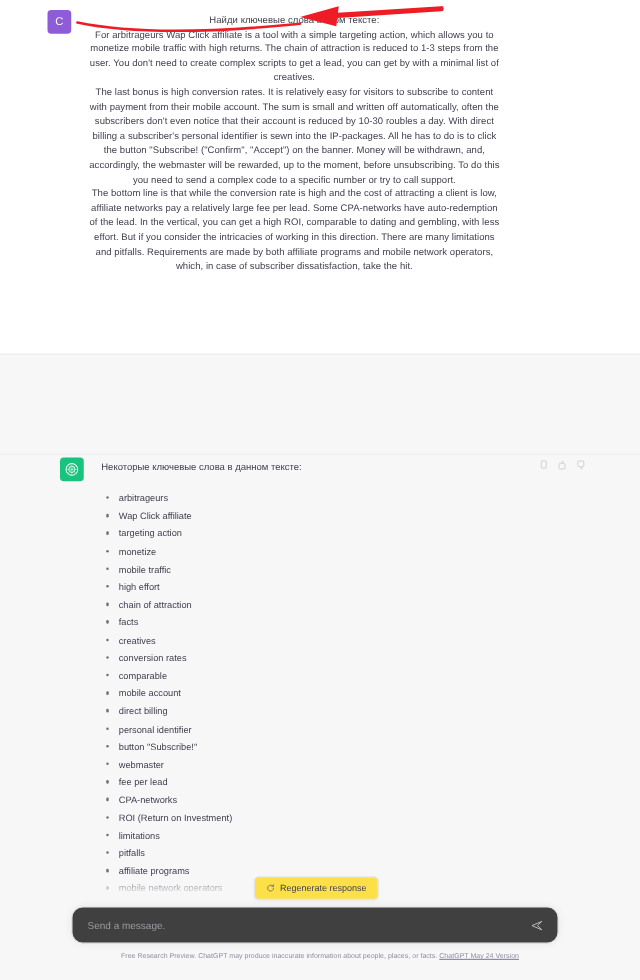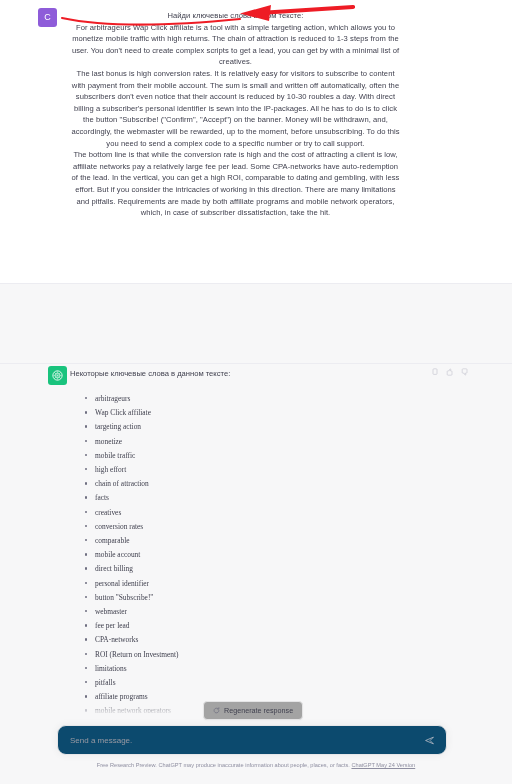--- a/index.html
+++ b/index.html
@@ -65,35 +65,35 @@
   .composer-zone {
     position: absolute;
     left: 0;
     width: 512px;
     background: #f7f7f8;
     border-top: 1px solid #ececf1;
   }
   .zone-1 { top: 283px; height: 80px; }
   .regen-btn {
     position: absolute;
-    background: #a3a3a3;
+    background: #fde047;
     border: 1px solid #e5e5e6;
     border-radius: 4px;
     color: #40414f;
     font-size: 7.2px;
     display: flex;
     align-items: center;
     gap: 4px;
     padding: 4px 9px;
     box-shadow: 0 1px 2px rgba(0,0,0,0.03);
     white-space: nowrap;
   }
   .input-wrap {
     position: absolute;
-    background: #0c4a6e;
+    background: #404040;
     border: 1px solid #e6e6e8;
     border-radius: 9px;
     box-shadow: 0 0 8px rgba(0,0,0,0.06);
     display: flex;
     align-items: center;
     padding: 0 12px;
     justify-content: space-between;
   }
   .input-wrap .ph {
     flex: 1;
@@ -125,21 +125,21 @@
     position: absolute;
     top: 363px; left: 0;
     width: 512px;
     height: 421px;
     background: #f7f7f8;
     border-top: 1px solid #ececf1;
     overflow: hidden;
   }
   .bot-head {
     position: absolute;
-    left: 70px; top: 369px;
+    left: 81px; top: 369px;
     color: #40414f;
     font-size: 7.6px;
   }
   .bot-actions {
     position: absolute;
     right: 43px; top: 368px;
     display: flex;
     gap: 7px;
     color: #c1c1cb;
   }
@@ -147,21 +147,20 @@
     position: absolute;
     left: 84px; top: 392px;
     list-style: none;
   }
   .bullet-list li {
     position: relative;
     color: #40414f;
     font-size: 7.4px;
     line-height: 14.2px;
     padding-left: 11px;
-    font-family: Liberation Serif, serif;
   }
   .bullet-list li::before {
     content: "";
     position: absolute;
     left: 1px; top: 5px;
     width: 2.4px; height: 2.4px;
     background: #6e6e80;
     border-radius: 50%;
   }
   .zone-2 {

